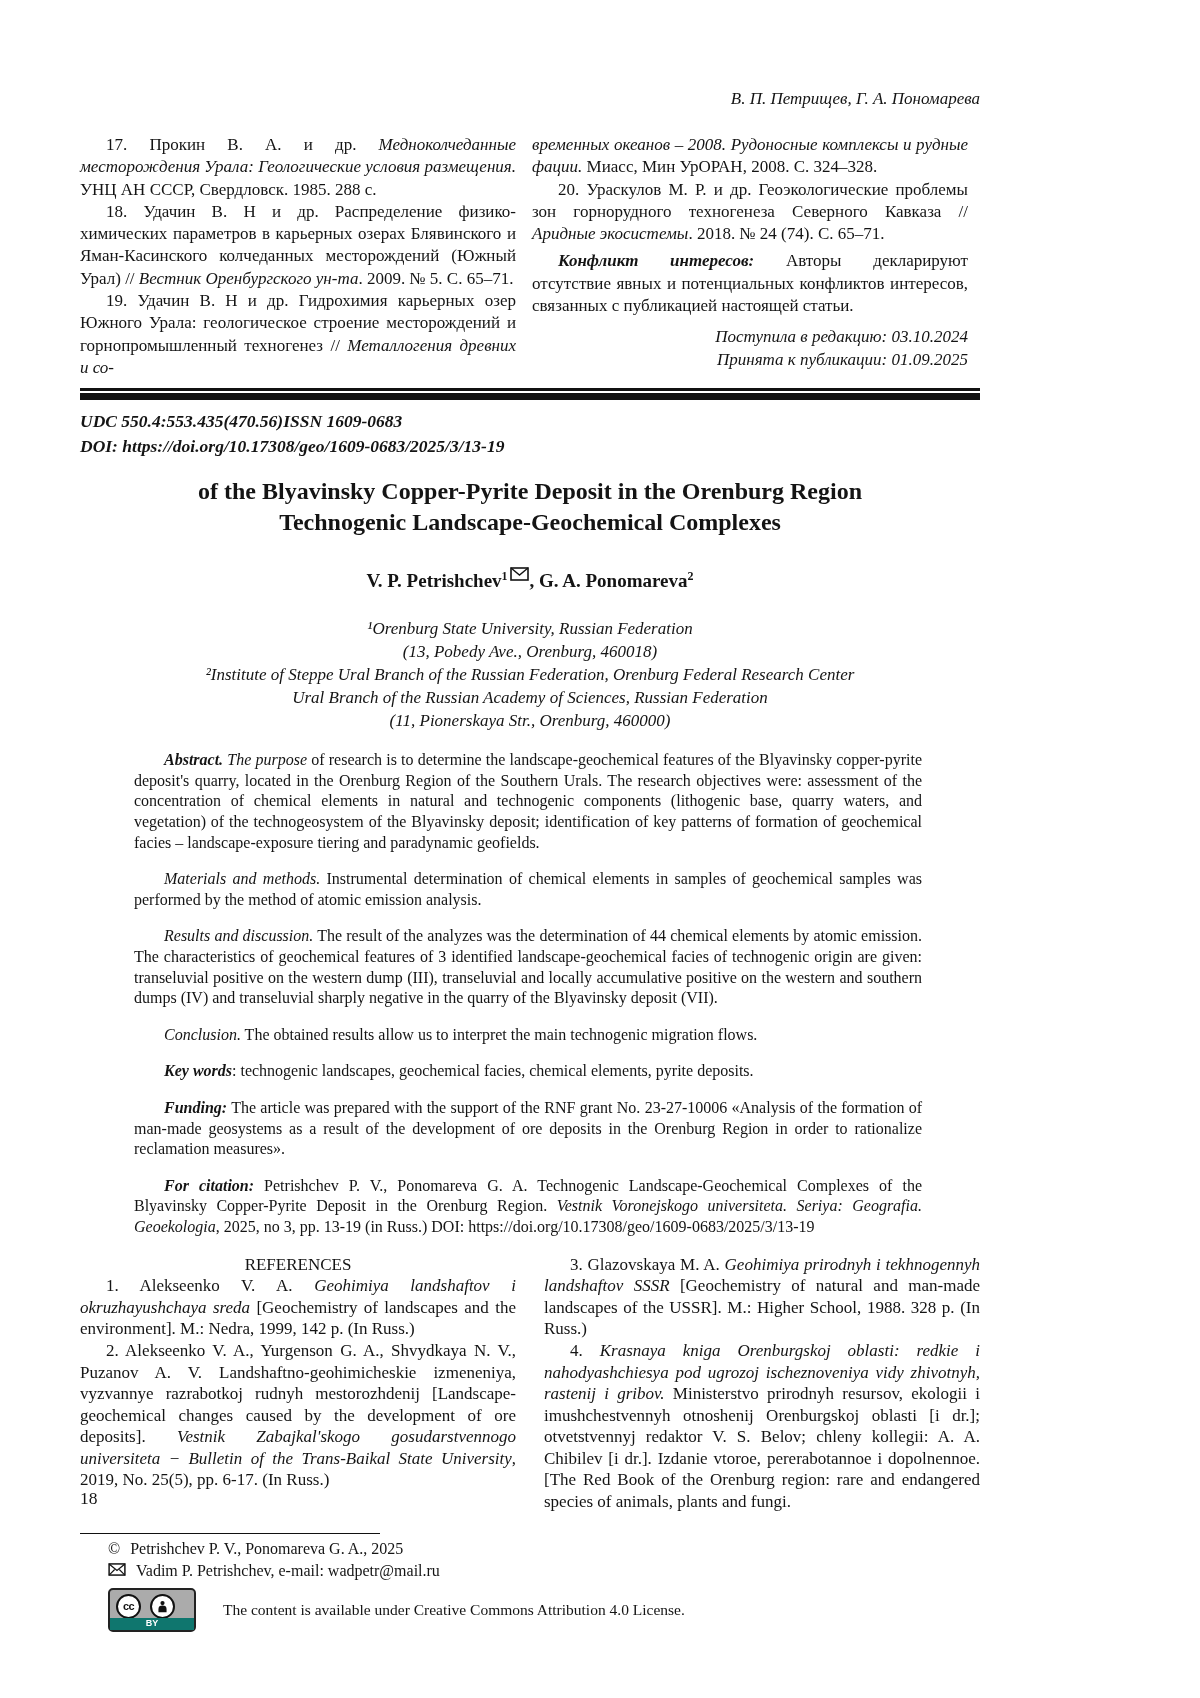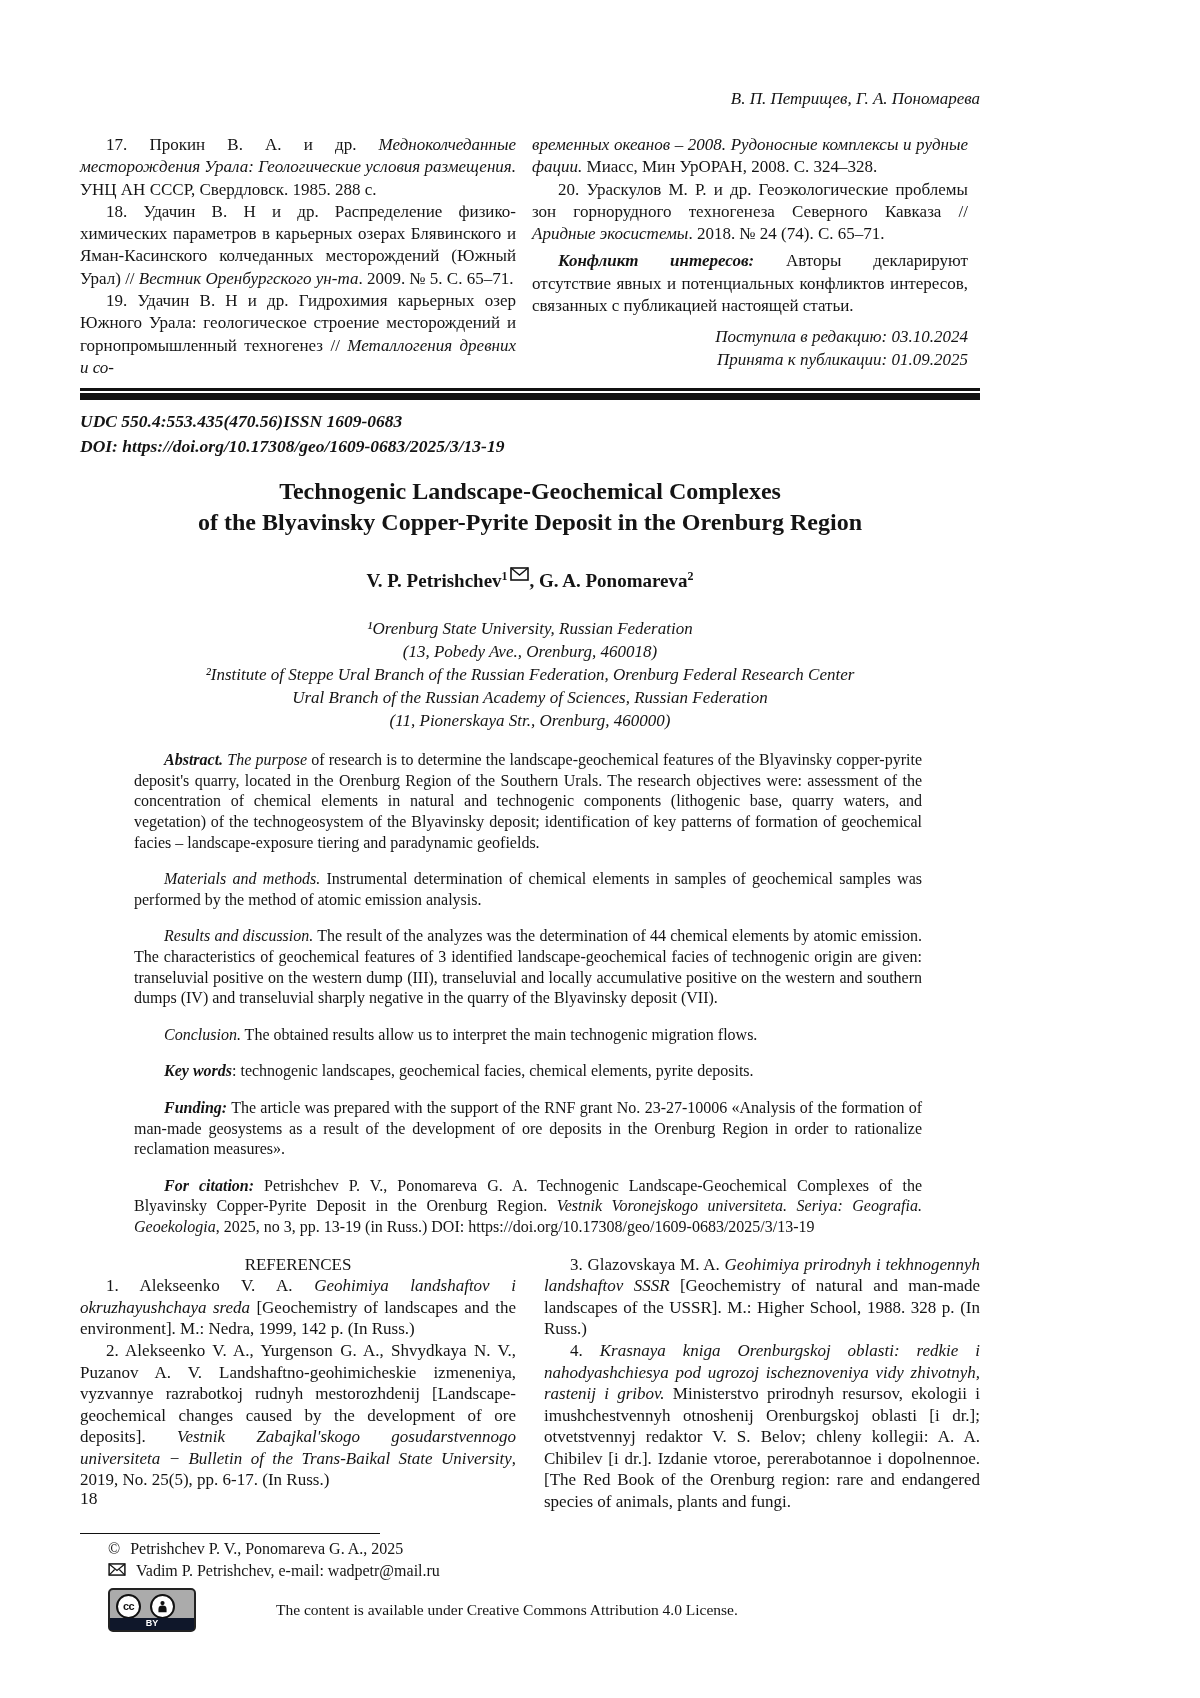--- a/index.html
+++ b/index.html
@@ -40,27 +40,27 @@
   .abstract p.gap{margin-top:8px;}
   
   .refs{display:flex;gap:28px;margin-top:12px;}
   .refs .rcol{width:436px;font-size:17px;line-height:21.6px;text-align:justify;}
   .refs p{margin:0;text-indent:26px;}
   .refs-heading{text-align:center;text-indent:0 !important;}
   
   .footnote{margin-top:20px;font-size:16px;line-height:22px;}
   .footnote-rule{width:300px;border-top:1.5px solid #111;margin-bottom:4px;}
   .fn-line{padding-left:28px;text-indent:0;display:flex;align-items:center;gap:10px;}
-  .cc-row{display:flex;align-items:center;margin-top:6px;padding-left:28px;gap:80px;}
+  .cc-row{display:flex;align-items:center;margin-top:6px;padding-left:28px;gap:27px;}
   .cc-badge{position:relative;width:88px;height:44px;background:#ababab;border:2px solid #222;border-radius:5px;box-sizing:border-box;}
   .cc-circle{position:absolute;top:4px;width:25px;height:25px;border:2.5px solid #111;border-radius:50%;
     background:#fff;box-sizing:border-box;display:flex;align-items:center;justify-content:center;}
   .cc-c1{left:6px;font-weight:bold;font-size:11px;font-family:"Liberation Sans",sans-serif;letter-spacing:-0.5px;}
   .cc-c2{left:40px;}
-  .cc-strip{position:absolute;left:0;bottom:0;width:100%;height:12px;background:#0f172a;
+  .cc-strip{position:absolute;left:0;bottom:0;width:100%;height:12px;background:#0f766e;
     color:#fff;font-family:"Liberation Sans",sans-serif;font-weight:bold;font-size:9px;
     display:flex;align-items:center;justify-content:center;line-height:1;}
   .cc-text{font-size:15.5px;}
   
   .footer{position:absolute;left:80px;top:1488px;width:900px;display:flex;justify-content:space-between;font-size:17.5px;}
 </style>
 </head>
 <body>
 
 <div class="content">
@@ -87,22 +87,22 @@
     <div class="thick"></div>
   </div>
 
   <div class="meta-row">
     <span>UDC 550.4:553.435(470.56)</span>
     <span>ISSN 1609-0683</span>
   </div>
   <div class="doi-line">DOI: https://doi.org/10.17308/geo/1609-0683/2025/3/13-19</div>
 
   <div class="title">
+    <div>of the Blyavinsky Copper-Pyrite Deposit in the Orenburg Region</div>
     <div>Technogenic Landscape-Geochemical Complexes</div>
-    <div>of the Blyavinsky Copper-Pyrite Deposit in the Orenburg Region</div>
   </div>
 
   <div class="authors">
     <span>V. P. Petrishchev</span><sup>1</sup><span class="mail-box"><svg width="19" height="14" viewBox="0 0 19 14">
           <rect x="1" y="1" width="17" height="12" fill="none" stroke="#141414" stroke-width="1.6"></rect>
           <path d="M1,1 L9.5,8 L18,1" fill="none" stroke="#141414" stroke-width="1.4"></path>
         </svg></span><span>, </span><span>G. A. Ponomareva</span><sup>2</sup>
   </div>
 
   <div class="affiliations">

